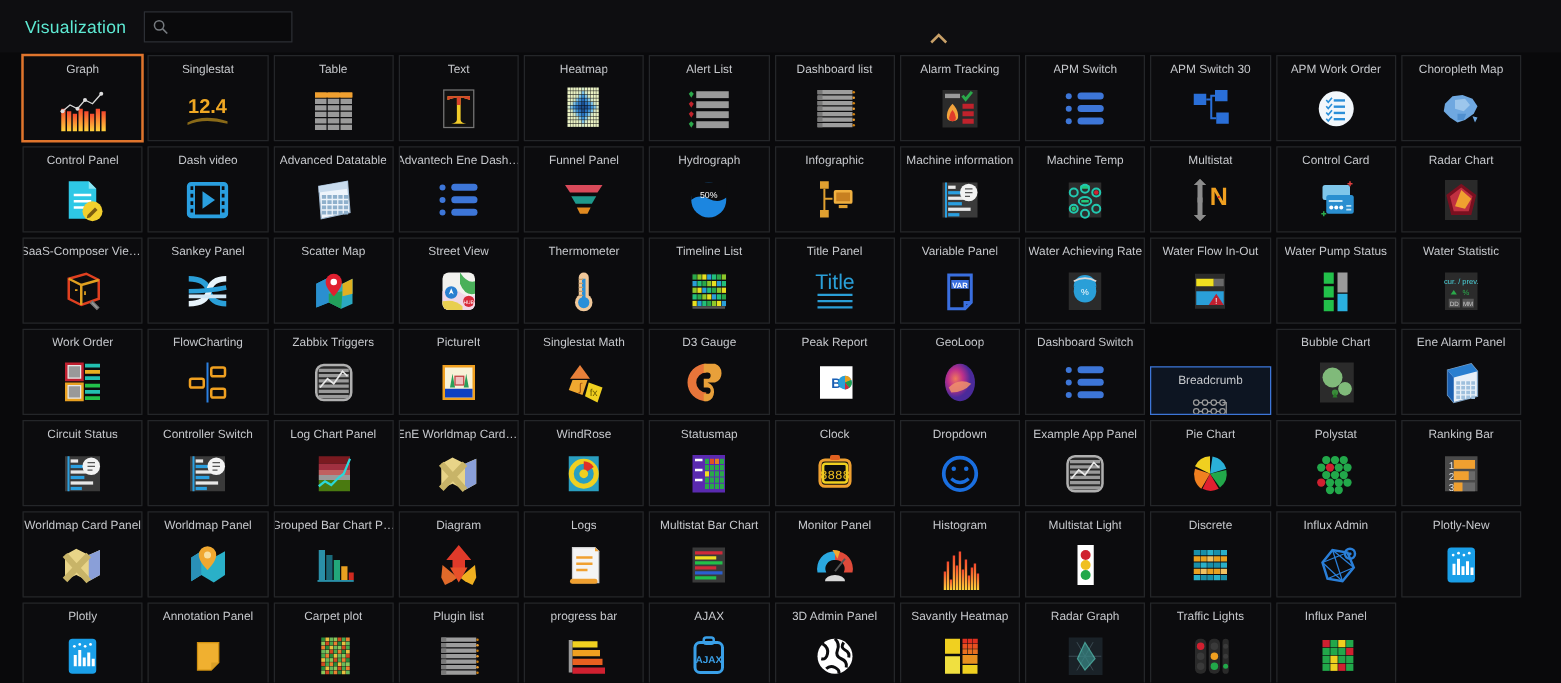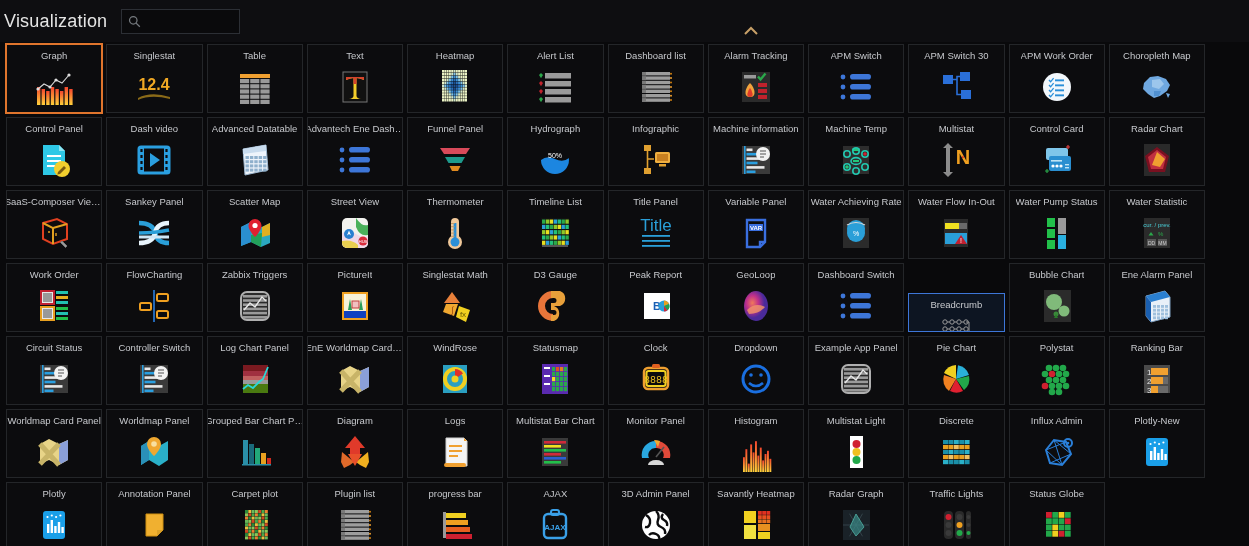--- a/index.html
+++ b/index.html
@@ -7,42 +7,42 @@
     width:1249px; height:546px;
     background:#0b0c0e;
     font-family:"Liberation Sans", sans-serif;
     overflow:hidden;
   }
   #app { position:relative; width:1249px; height:546px; background:#09090b; }
 
   
   .header { position:relative; height:42px; background:#0e0e11; display:flex; align-items:center; }
   .header-title {
-    font-size:18px; color:#e5e5e5; padding-left:4px; padding-right:14px;
+    font-size:14px; color:#5eead4; padding-left:20px; padding-right:14px;
     letter-spacing:.2px; white-space:nowrap;
   }
   .search-wrap {
     position:relative; width:120px; flex:0 0 auto;
     width:119px; height:25px;
     border:1px solid #2c2f35; background:#0a0a0c;
     display:flex; align-items:center; padding-left:6px;
   }
   .search-icon { width:13px; height:13px; flex:0 0 auto; opacity:.75; }
   .search-input {
     flex:1; background:transparent; border:none; outline:none;
     color:#c9cbd0; font-size:12px; font-family:"Liberation Sans", sans-serif;
     padding-left:6px;
   }
   .chevron-up {
     position:absolute; left:743px; top:26px; width:16px; height:10px;
   }
 
   
   .grid {
-    position:absolute; top:42px; left:4px; width:1203px; height:504px;
+    position:absolute; top:42px; left:16px; width:1203px; height:504px;
     display:grid;
     grid-template-columns:repeat(12, 1fr);
     grid-auto-rows:73px;
     gap:0;
   }
   .card {
     position:relative;
     margin:2px 2px;
     border:1px solid #242629;
     background:#0c0c0e;
@@ -1523,21 +1523,21 @@
             <circle cx="26.5" cy="12" r="3" fill="#3a3a3a"></circle>
             <circle cx="26.5" cy="20" r="3" fill="#f0a020"></circle>
             <circle cx="26.5" cy="28" r="3" fill="#22a84a"></circle>
             <circle cx="35.5" cy="12" r="2" fill="#3a3a3a"></circle>
             <circle cx="35.5" cy="20" r="2" fill="#3a3a3a"></circle>
             <circle cx="35.5" cy="28" r="2" fill="#22a84a"></circle>
           </svg>
         </div>
       </div>
       <div class="card">
-        <div class="card-label">Status Globe</div>
+        <div class="card-label">Influx Panel</div>
         <div class="card-icon">
           <svg width="46" height="40" viewBox="0 0 46 40">
             <rect x="12" y="7" width="5.8" height="5.8" fill="#d02030"></rect>
             <rect x="18.3" y="7" width="5.8" height="5.8" fill="#22a84a"></rect>
             <rect x="24.6" y="7" width="5.8" height="5.8" fill="#f0d020"></rect>
             <rect x="30.9" y="7" width="5.8" height="5.8" fill="#22a84a"></rect>
             <rect x="12" y="13.3" width="5.8" height="5.8" fill="#22a84a"></rect>
             <rect x="18.3" y="13.3" width="5.8" height="5.8" fill="#22a84a"></rect>
             <rect x="24.6" y="13.3" width="5.8" height="5.8" fill="#22a84a"></rect>
             <rect x="30.9" y="13.3" width="5.8" height="5.8" fill="#d02030"></rect>

